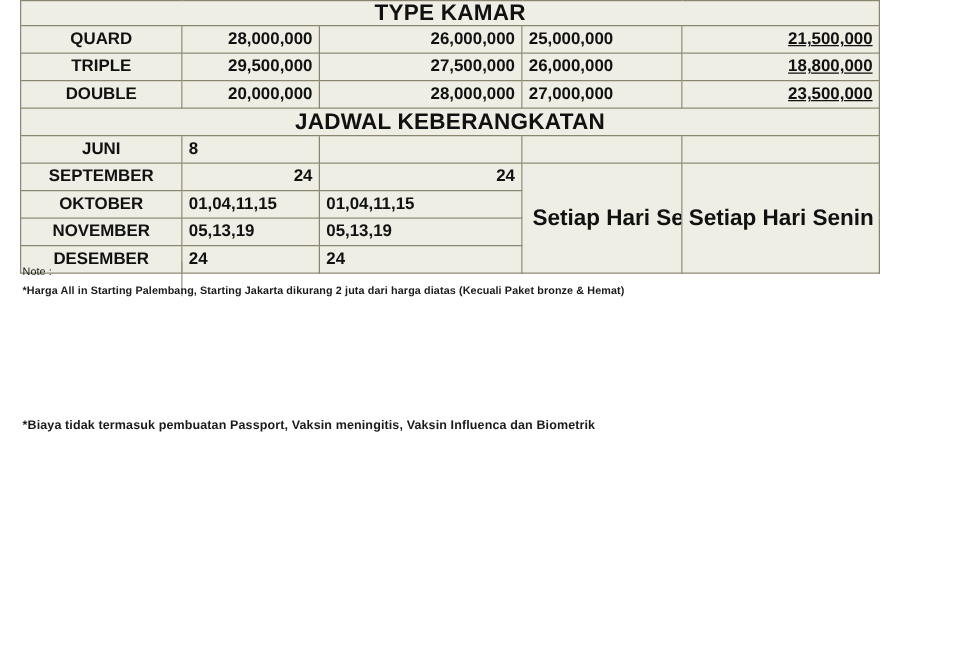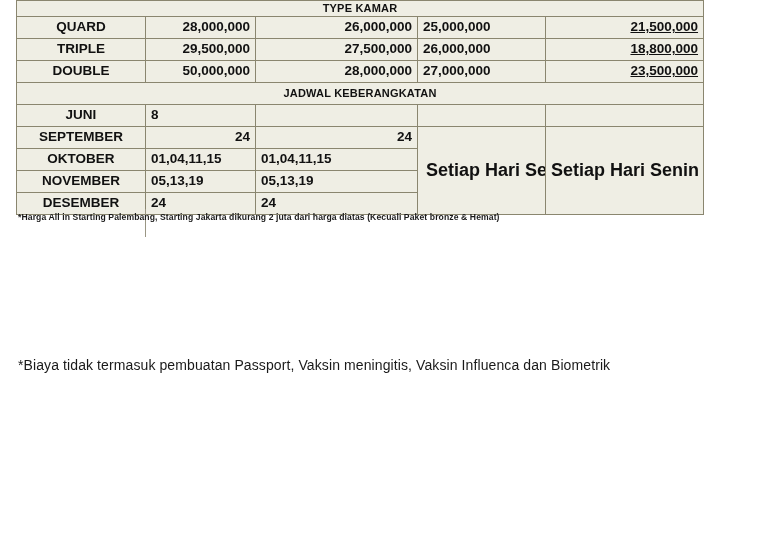--- a/index.html
+++ b/index.html
@@ -41,21 +41,21 @@
   col.c3{width:162px}
   col.c4{width:128px}
   col.c5{width:158px}
 
   
   td.banner{
     background:#C4BD96;
     text-align:center;
     font-weight:bold;
     letter-spacing:.2px;
-    font-size:11px;
+    font-size:18px;
     height:20px;
     border-color:#8a866f;
   }
   td.banner.top{height:15px;}
 
   td.rowlabel{text-align:center;}
   td.num-right{text-align:right;}
   td.num-right-pad{text-align:right;padding-right:26px;}
   td.num-center{text-align:left;}
   td.num-right-wide{text-align:right;padding-right:8px;text-decoration:underline;}
@@ -80,23 +80,23 @@
   }
   .note-block .lbl{font-weight:normal;font-size:8.6px;}
   .vrule{
     position:absolute;
     left:145px; top:209px;
     width:1px; height:28px;
     background:#9a9684;
   }
   .bottom-block{
     position:absolute;
-    left:18px; top:351px;
-    font-size:14px;
-    font-weight:normal;
+    left:18px; top:331px;
+    font-size:10px;
+    font-weight:bold;
     color:#1a1a1a;
     line-height:2.0;
     letter-spacing:.1px;
   }
 </style>
 </head>
 <body>
 
 <div class="sheet">
   <table class="pricing">
@@ -124,21 +124,21 @@
       <tr>
         <td class="rowlabel">TRIPLE</td>
         <td class="num-right">29,500,000</td>
         <td class="num-right-pad">27,500,000</td>
         <td class="num-center">26,000,000</td>
         <td class="num-right-wide">18,800,000</td>
       </tr>
 
       <tr>
         <td class="rowlabel">DOUBLE</td>
-        <td class="num-right">50,000,000</td>
+        <td class="num-right">20,000,000</td>
         <td class="num-right-pad">28,000,000</td>
         <td class="num-center">27,000,000</td>
         <td class="num-right-wide">23,500,000</td>
       </tr>
 
       <tr>
         <td class="banner" colspan="5">JADWAL KEBERANGKATAN</td>
       </tr>
 
       <tr>
@@ -174,18 +174,19 @@
         <td class="num-center">24</td>
         <td class="num-center">24</td>
       </tr>
     </tbody>
   </table>
 </div>
 
 <div class="vrule"></div>
 
 <div class="note-block">
+  <div class="lbl">Note :</div>
   <div>*Harga All in Starting Palembang, Starting Jakarta dikurang 2 juta dari harga diatas (Kecuali Paket bronze &amp; Hemat)</div>
 </div>
 
 <div class="bottom-block">
   <div>*Biaya tidak termasuk pembuatan Passport, Vaksin meningitis, Vaksin Influenca dan Biometrik</div>
 </div>
 
 </body></html>

